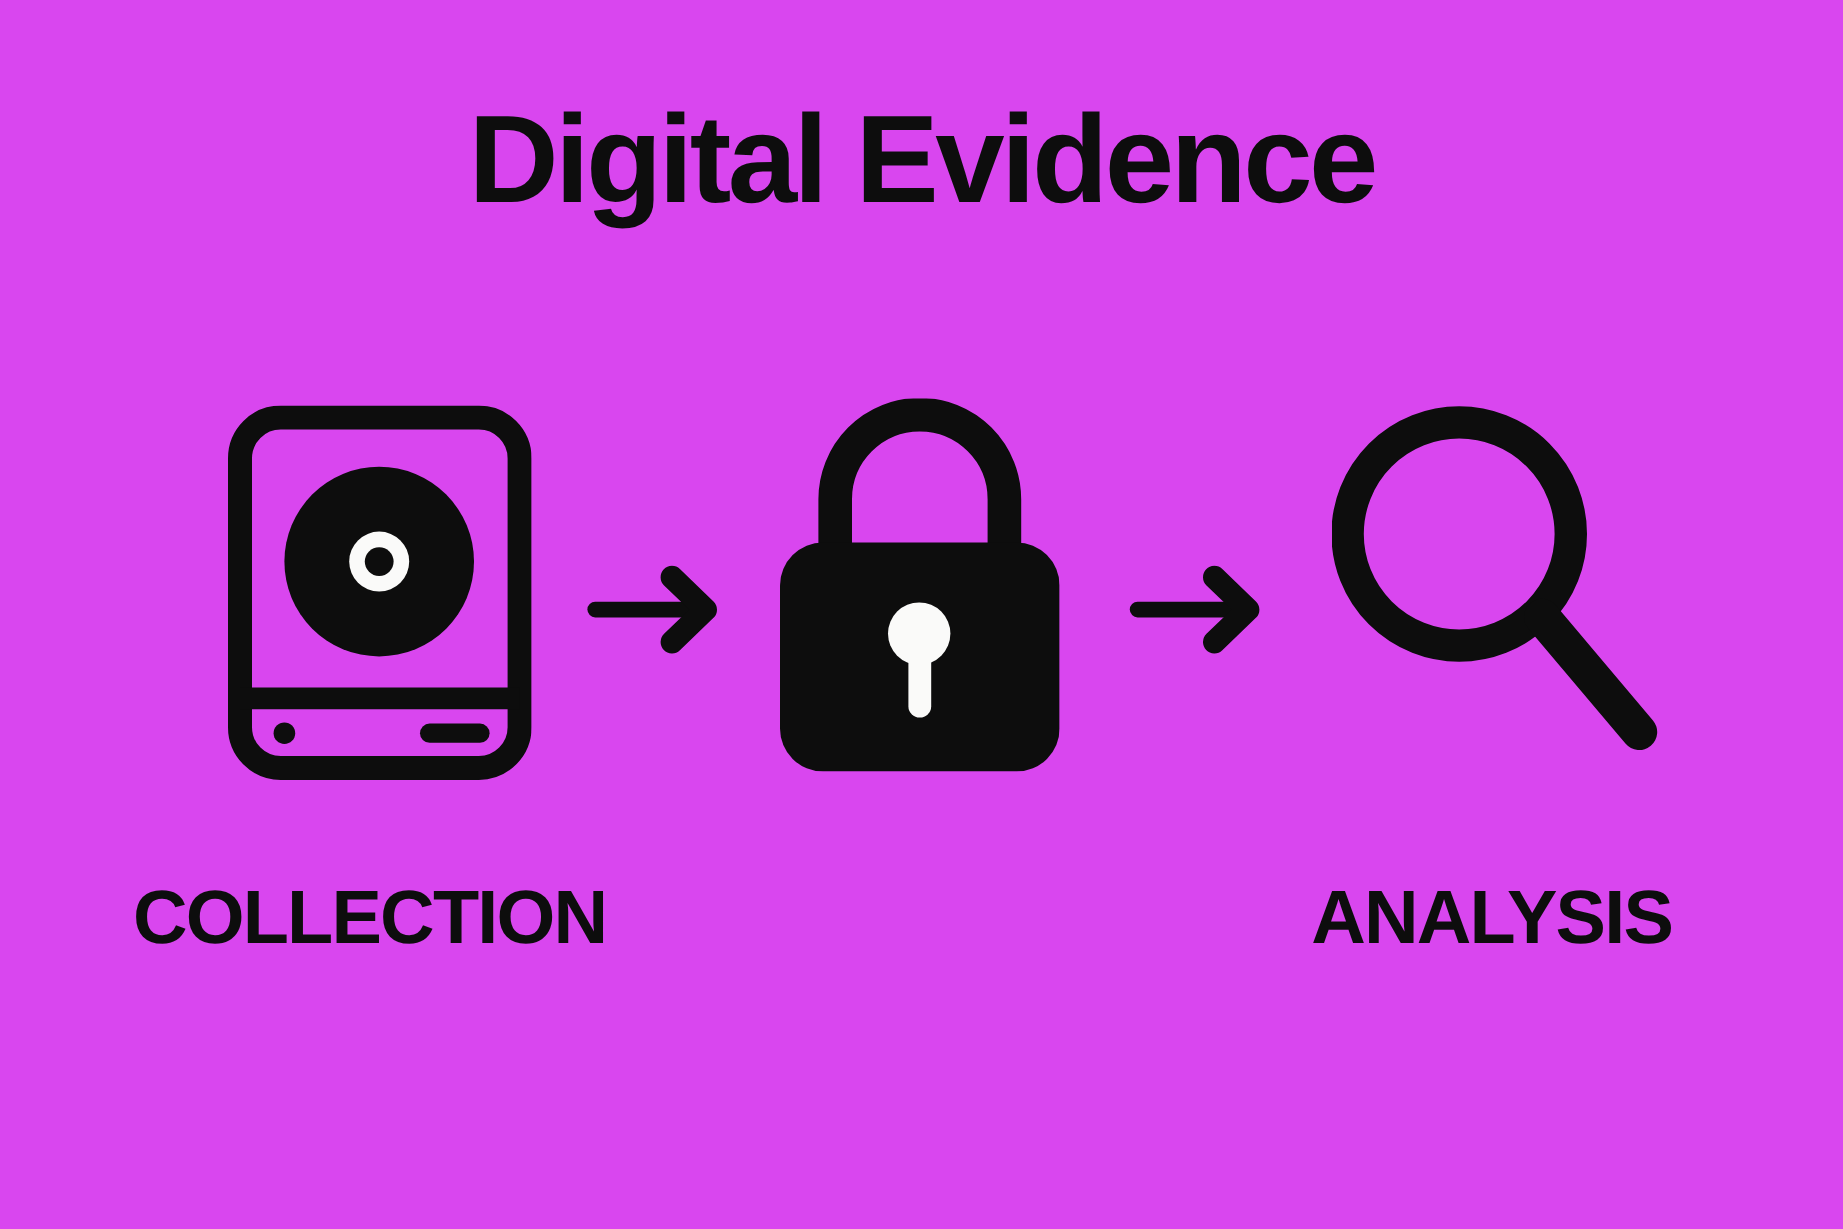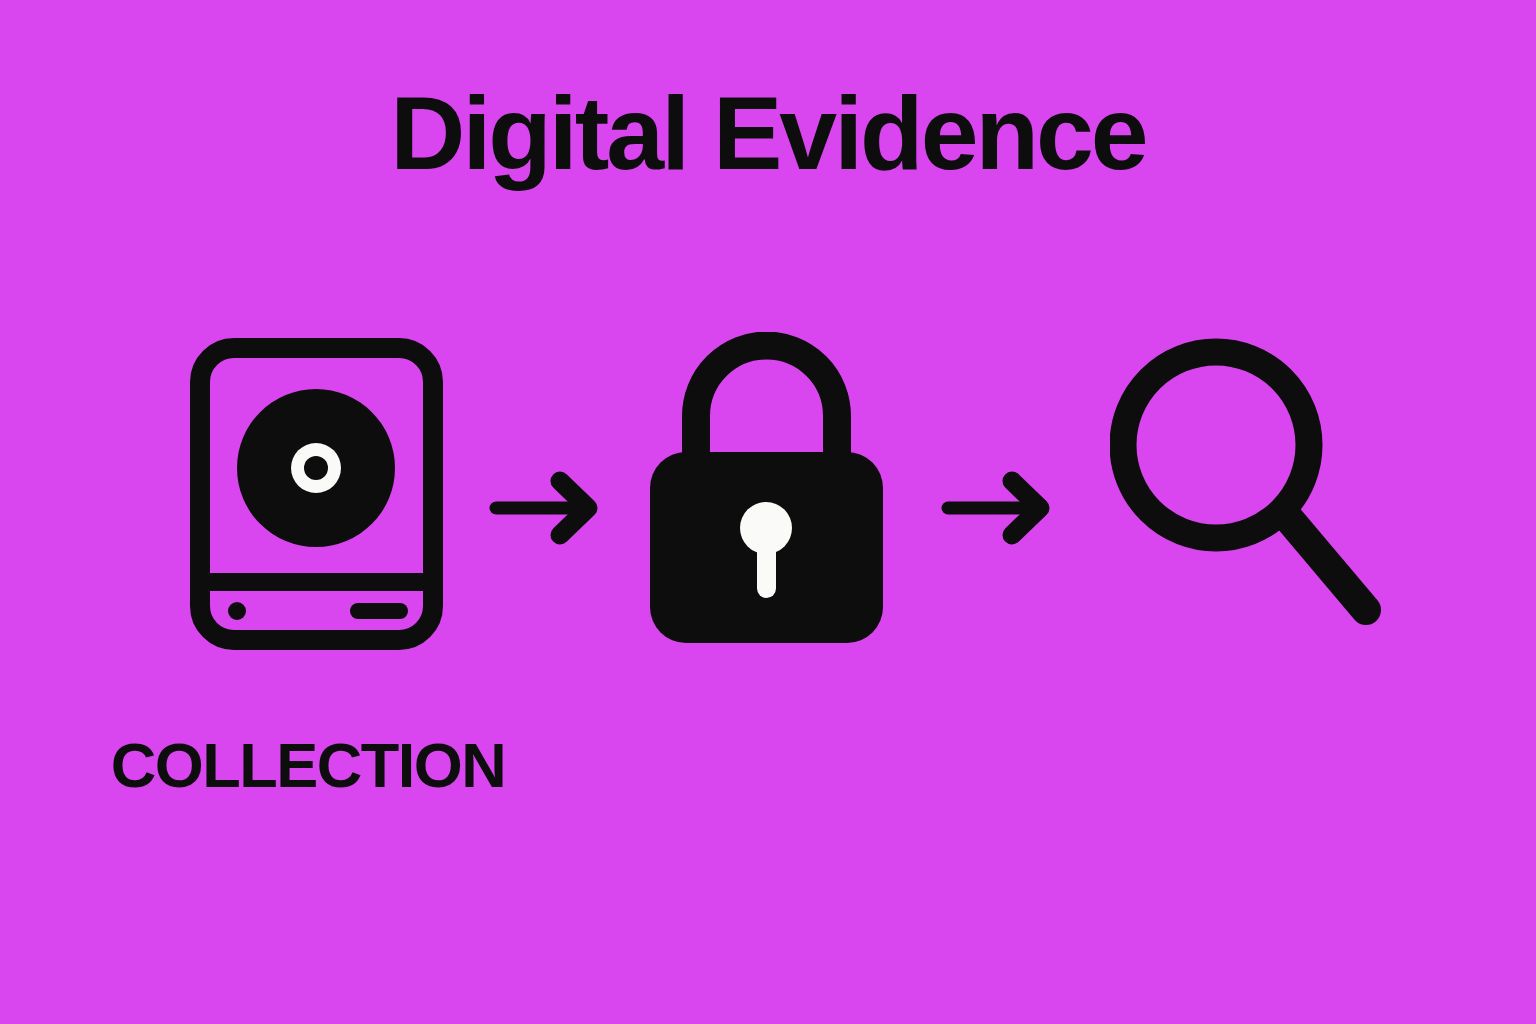--- a/index.html
+++ b/index.html
@@ -90,14 +90,15 @@
   </svg>
 
   <svg class="icon icon-mag" width="280" height="300" viewBox="0 0 280 300" aria-hidden="true">
     <circle cx="106" cy="108" r="93" fill="none" stroke="#0d0d0d" stroke-width="27"></circle>
     <line x1="175" y1="177" x2="256" y2="273" stroke="#0d0d0d" stroke-width="30" stroke-linecap="round"></line>
   </svg>
 
   <div class="stage-label label-1">COLLECTION</div>
 
 
+  <div class="stage-label label-3">ANALYSIS</div>
 
 </div>
 
 </body></html>

